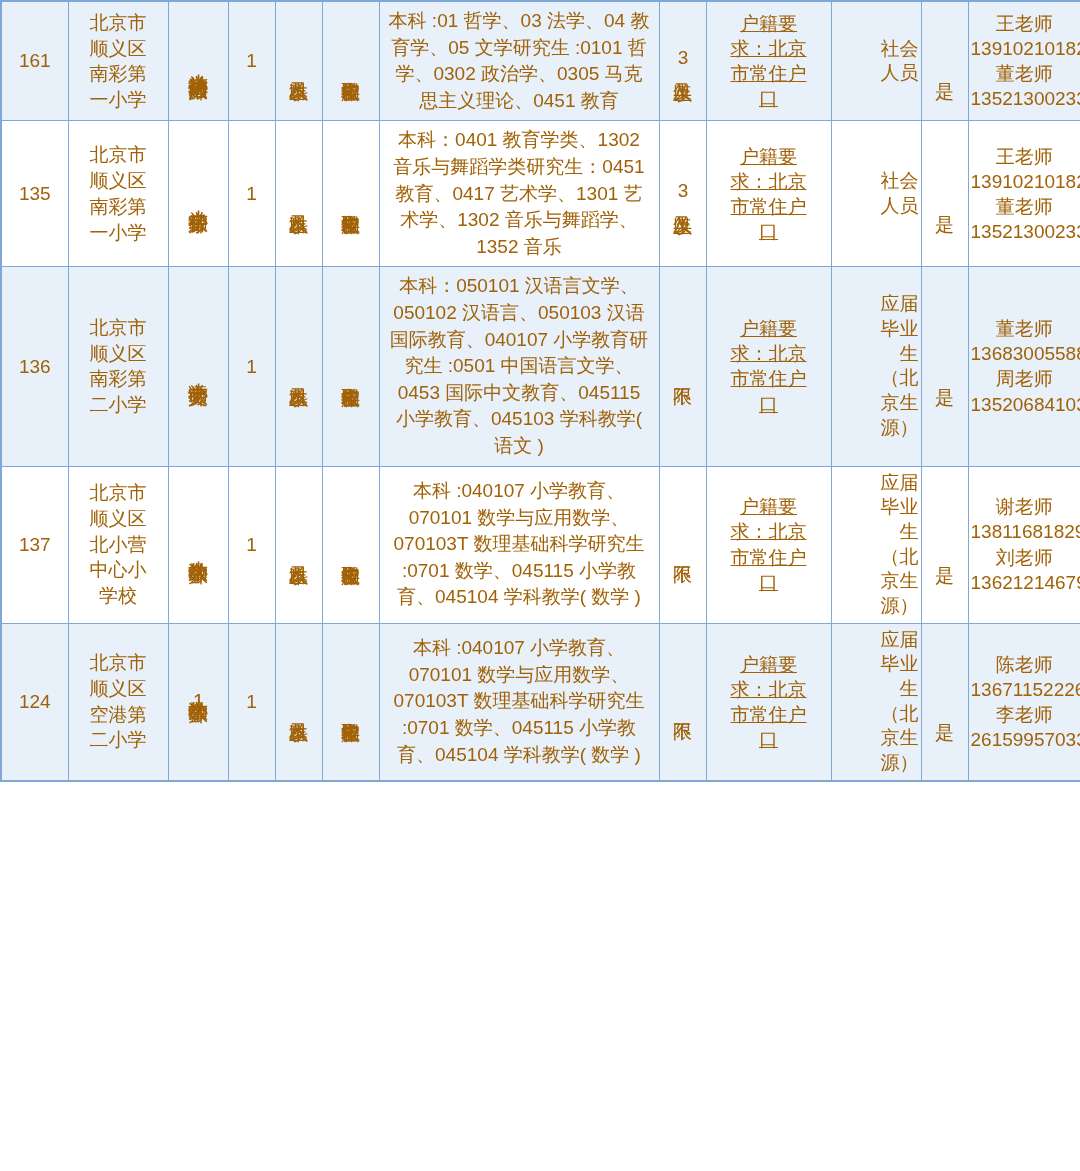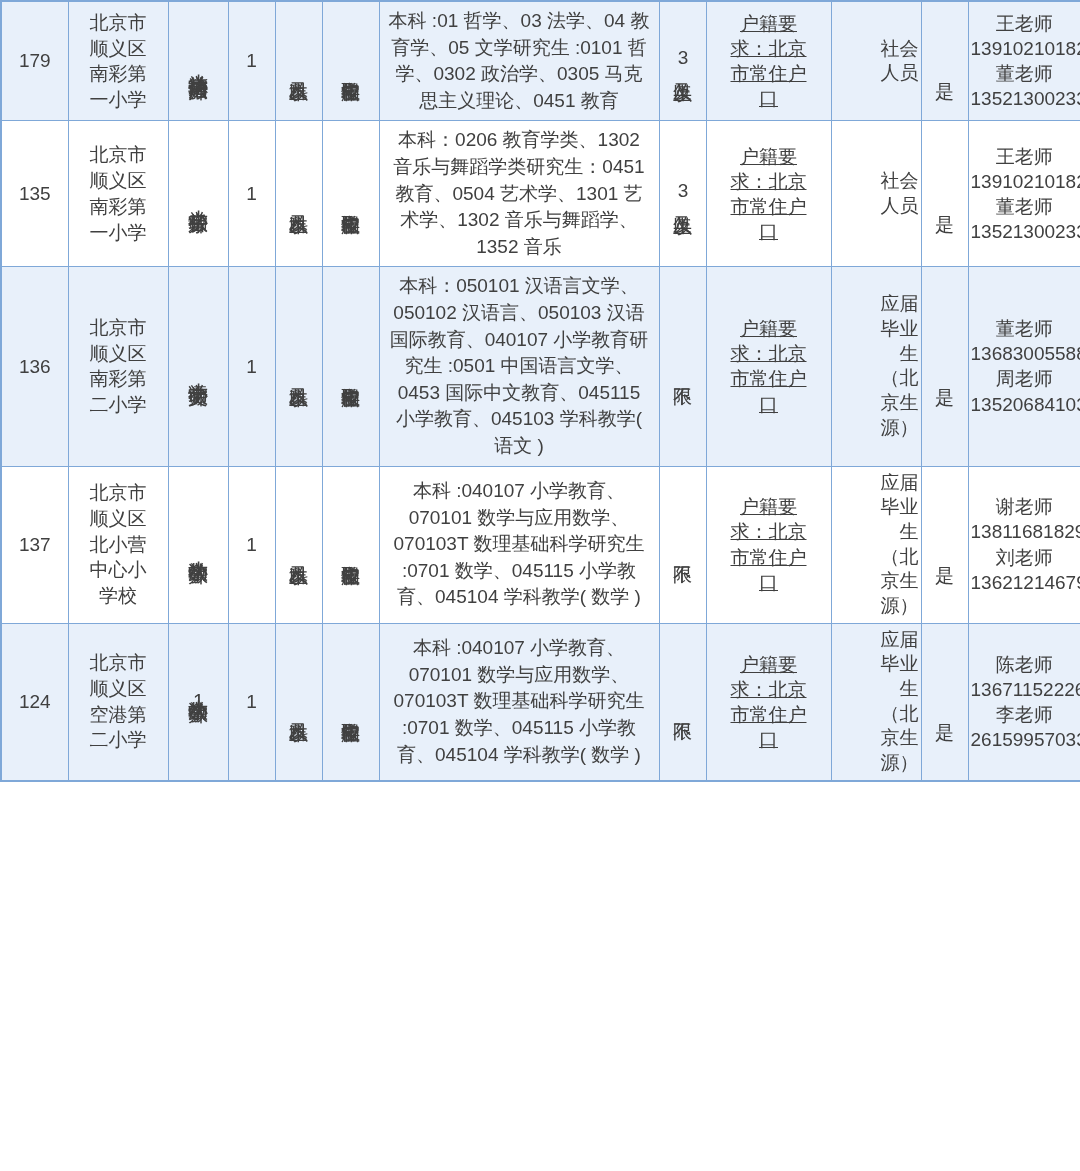--- a/index.html
+++ b/index.html
@@ -20,21 +20,21 @@
   table.recruit {
     border-collapse: collapse;
     width: 1080px;
     table-layout: fixed;
     border: 2px solid #7fa8d8;
   }
   table.recruit td {
     border: 1px solid #7fa8d8;
     text-align: center;
     vertical-align: middle;
-    color: #404040;
+    color: #a16207;
     font-size: 19px;
     line-height: 1.35;
     padding: 4px 2px;
     box-sizing: border-box;
   }
   tr.shaded td {
     background: #e8f0fa;
   }
   tr.plain td {
     background: #ffffff;
@@ -115,21 +115,21 @@
         <col class="c-deg">
         <col class="c-major">
         <col class="c-years">
       <col class="c-house">
         <col class="c-type">
         <col class="c-six">
         <col class="c-tel">
     </colgroup>
     <tbody>
       <tr class="shaded">
-        <td><span class="num">179</span></td>
+        <td><span class="num">161</span></td>
         <td><span class="org">北京市
 顺义区
 南彩第
 一小学</span></td>
         <td><span class="vert">小学道德与法治教师</span></td>
         <td><span class="num">1</span></td>
         <td><span class="vert-sm">本科及以上</span></td>
         <td><span class="vert-sm">取得相应学位</span></td>
         <td>
             <div class="major">本科 :01 哲学、03 法学、04 教育学、05 文学研究生 :0101 哲学、0302 政治学、0305 马克思主义理论、0451 教育</div>
@@ -157,21 +157,21 @@
         <td><span class="num">135</span></td>
         <td><span class="org">北京市
 顺义区
 南彩第
 一小学</span></td>
         <td><span class="vert">小学音乐教师</span></td>
         <td><span class="num">1</span></td>
         <td><span class="vert-sm">本科及以上</span></td>
         <td><span class="vert-sm">取得相应学位</span></td>
         <td>
-            <div class="major">本科：0206 教育学类、1302 音乐与舞蹈学类研究生：0451 教育、0504 艺术学、1301 艺术学、1302 音乐与舞蹈学、1352 音乐</div>
+            <div class="major">本科：0401 教育学类、1302 音乐与舞蹈学类研究生：0451 教育、0417 艺术学、1301 艺术学、1302 音乐与舞蹈学、1352 音乐</div>
           </td>
         <td><span class="vert-sm">3年及以上</span></td>
         <td>
             <div class="house">户籍要
 求：北京
 市常住户
 口</div>
           </td>
         <td>
             <div class="type">社会

